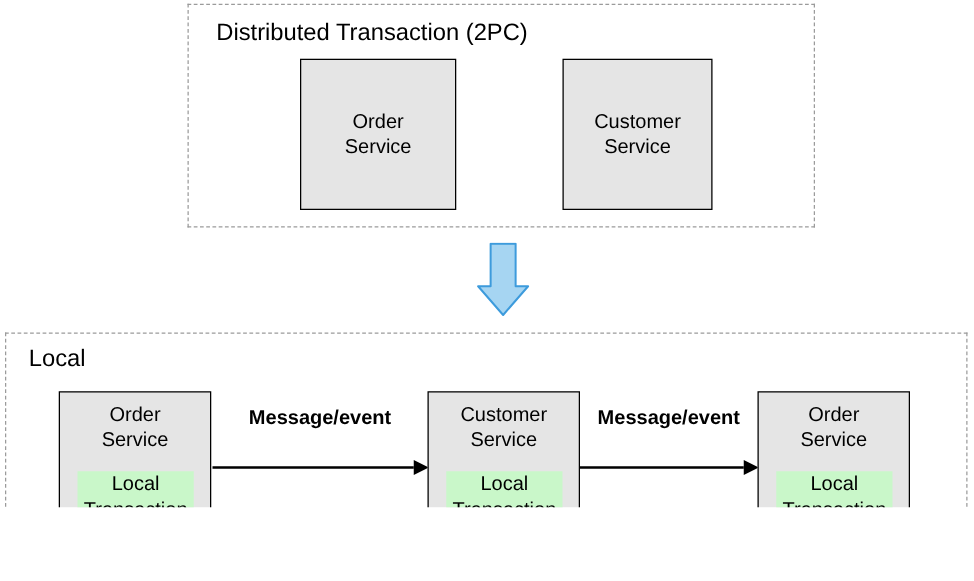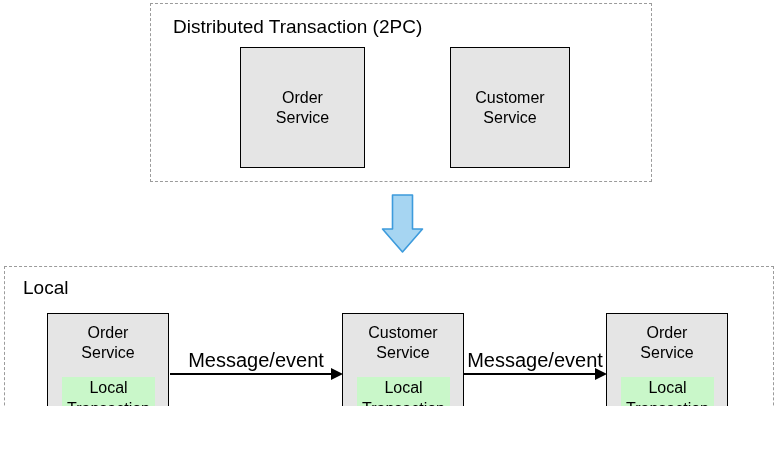--- a/index.html
+++ b/index.html
@@ -102,24 +102,25 @@
     border-left: 12px solid var(--box_border);
     border-top: 6px solid transparent;
     border-bottom: 6px solid transparent;
   }
   #arrow-saga-1 { left: 170px; top: 373px; width: 161px; }
   #arrow-saga-2 { left: 464px; top: 373px; width: 131px; }
 
   .msg-label {
     position: absolute;
     transform: translateX(-50%);
-    font-size: 20px;
+    font-size: 16px;
     line-height: 19px;
     white-space: nowrap;
-    top: 351px;
+    top: 325px;
+    font-weight: bold;
   }
   #msg-label-1 { left: 256px; }
   #msg-label-2 { left: 535px; }
 
   
   .down-arrow {
     position: absolute;
     left: 381px;
     top: 194px;
     width: 43px;

